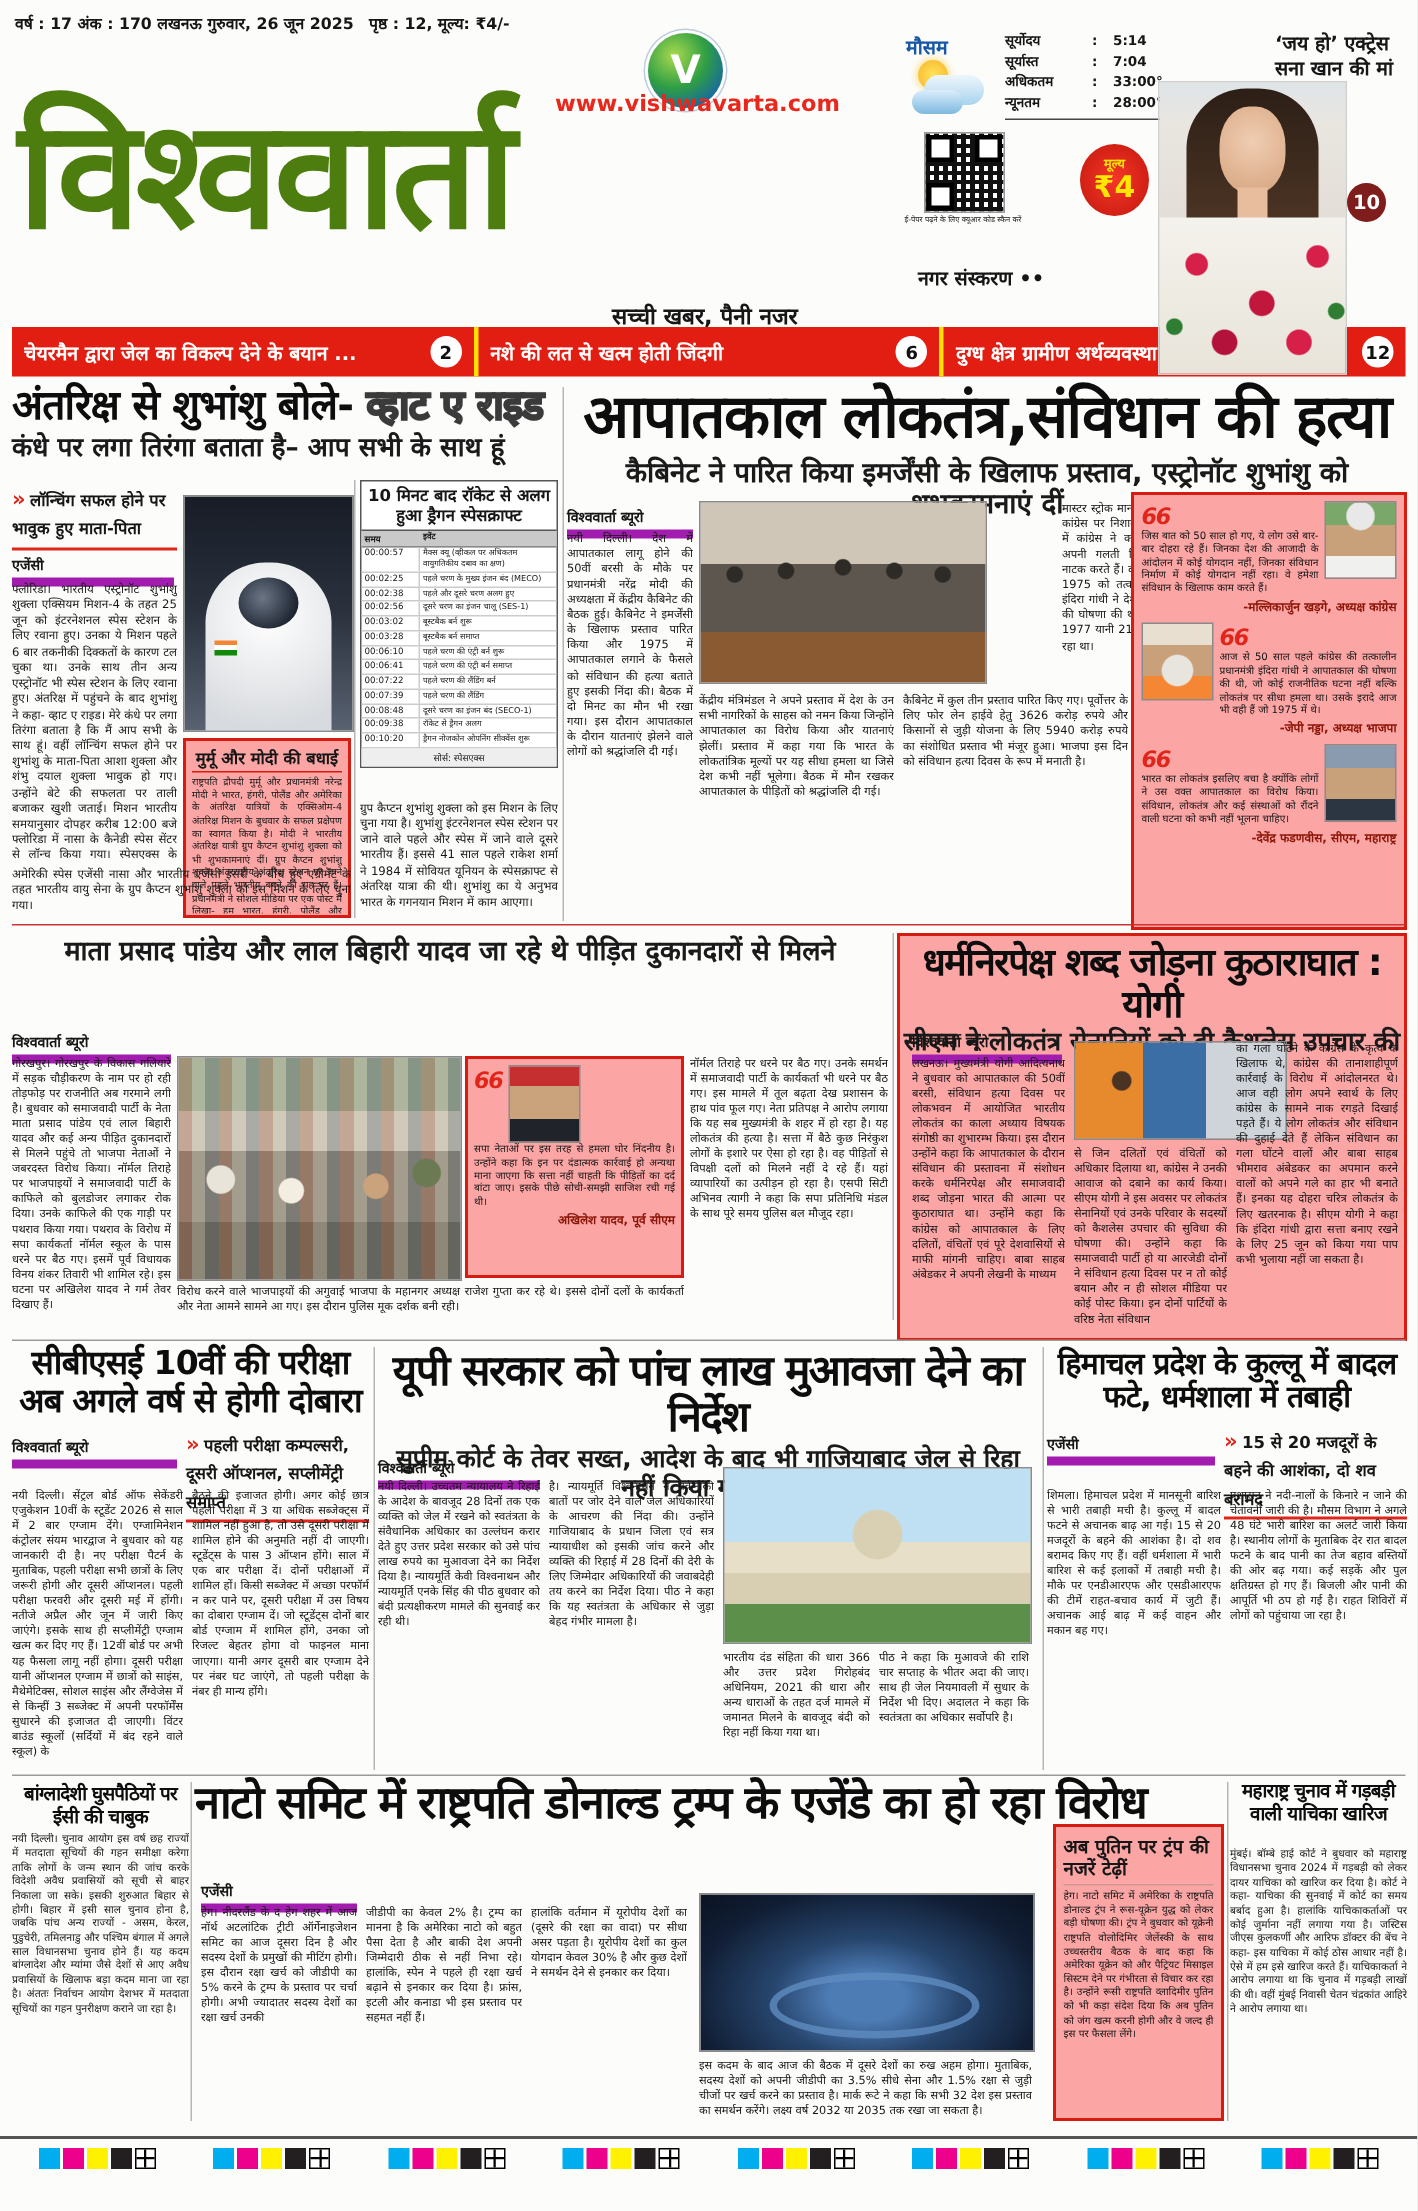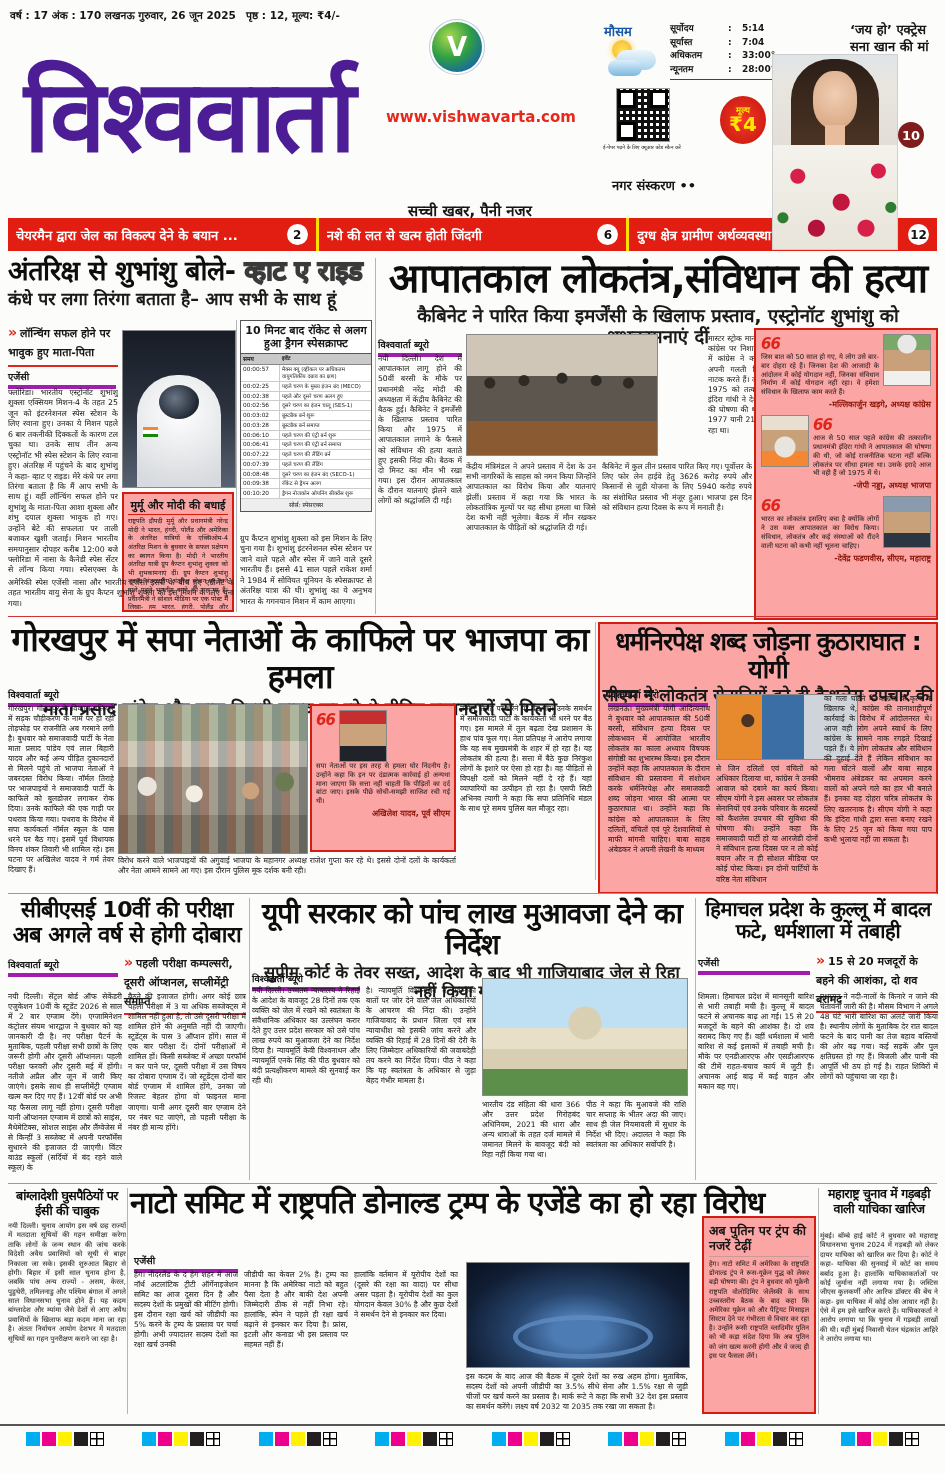--- a/index.html
+++ b/index.html
@@ -3,34 +3,34 @@
 <meta charset="utf-8">
 <style>
   html,body{margin:0;padding:0;background:#e9e7e2;}
   .paper{position:relative;width:945px;height:1474px;margin:0 auto;background:#fcfcfa;
          font-family:"DejaVu Sans","Liberation Sans",sans-serif;color:#161616;overflow:hidden;}
   .abs{position:absolute;}
   .just{text-align:justify;overflow:hidden;}
   .col{line-height:1.34;}
   .hl{color:#0d0d0d;font-weight:bold;line-height:1.12;letter-spacing:-.5px;}
   .sub{font-weight:bold;color:#1a1a1a;line-height:1.15;}
-  .byline{font-weight:bold;font-size:9.5px;border-bottom:4px solid #a21caf;padding-bottom:2px;}
+  .byline{font-weight:bold;font-size:9.5px;border-bottom:6px solid #a21caf;padding-bottom:2px;}
   .hline{position:absolute;background:#9a9a9a;height:1px;}
   .vline{position:absolute;background:#b5b5b5;width:1px;}
   .redbox{border:2px solid #d61c10;background:#fca5a5;}
   .photo{position:relative;overflow:hidden;border:1px solid #8a8a8a;}
   
   #info-left{left:10px;top:8px;font-size:10.5px;font-weight:bold;}
   #info-pages{left:246px;top:8px;font-size:10.5px;font-weight:bold;}
   #logo{left:432px;top:22px;width:50px;height:50px;border-radius:50%;
         background:radial-gradient(circle at 35% 30%,#a8d94e,#2f9e44 45%,#1565a7 82%);
         display:flex;align-items:center;justify-content:center;color:#fff;font-size:26px;font-weight:bold;
         box-shadow:0 0 0 2px #fff,0 0 0 3px #bcd;}
-  #site-url{left:386px;top:60px;font-size:15px;font-weight:bold;color:#e8281c;margin-top:48px;}
-  #paper-title{left:24px;top:58px;width:620px;font-size:100px;font-weight:bold;color:#4c1d95;
+  #site-url{left:370px;top:60px;font-size:15px;font-weight:bold;color:#e8281c;}
+  #paper-title{left:12px;top:58px;width:620px;font-size:100px;font-weight:bold;color:#4d7c0f;
                line-height:1.18;letter-spacing:-3px;white-space:nowrap;}
   #tagline{left:408px;top:200px;font-size:15px;font-weight:bold;}
   #weather{left:604px;top:22px;width:206px;}
   #weather .w-title{color:#1857a6;font-size:13px;font-weight:bold;}
   #w-icon{position:absolute;left:2px;top:16px;width:58px;height:44px;}
   #w-icon .sun{position:absolute;left:6px;top:2px;width:20px;height:20px;border-radius:50%;
                background:radial-gradient(#ffe35a,#f7b32b);box-shadow:0 0 6px #ffd34d;}
   #w-icon .cl1{position:absolute;left:10px;top:12px;width:40px;height:20px;border-radius:12px;
                background:linear-gradient(#eef6fb,#a8d4ee);}
   #w-icon .cl2{position:absolute;left:2px;top:22px;width:34px;height:16px;border-radius:10px;
@@ -408,21 +408,20 @@
         <div class="qrow">
             <div><span class="qicon"></span><div class="qtext">भारत का लोकतंत्र इसलिए बचा है क्योंकि लोगों ने उस वक्त आपातकाल का विरोध किया। संविधान, लोकतंत्र और कई संस्थाओं को रौंदने वाली घटना को कभी नहीं भूलना चाहिए।</div></div>
             <div class="photo qmug mug-fadnavis"></div>
           </div>
         <div class="qname">-देवेंद्र फडणवीस, सीएम, महाराष्ट्र</div>
       </div>
     </div>
   </div>
 
   <div class="abs" id="gor">
-    <h1 class="hl">गोरखपुर में सपा नेताओं के काफिले पर भाजपा का हमला</h1>
     <div class="sub sh">माता प्रसाद पांडेय और लाल बिहारी यादव जा रहे थे पीड़ित दुकानदारों से मिलने</div>
     <div class="byline" id="gor-byline">विश्ववार्ता ब्यूरो</div>
     <div class="col just" id="gor-col1">गोरखपुर। गोरखपुर के विकास गलियारे में सड़क चौड़ीकरण के नाम पर हो रही तोड़फोड़ पर राजनीति अब गरमाने लगी है। बुधवार को समाजवादी पार्टी के नेता माता प्रसाद पांडेय एवं लाल बिहारी यादव और कई अन्य पीड़ित दुकानदारों से मिलने पहुंचे तो भाजपा नेताओं ने जबरदस्त विरोध किया। नॉर्मल तिराहे पर भाजपाइयों ने समाजवादी पार्टी के काफिले को बुलडोजर लगाकर रोक दिया। उनके काफिले की एक गाड़ी पर पथराव किया गया। पथराव के विरोध में सपा कार्यकर्ता नॉर्मल स्कूल के पास धरने पर बैठ गए। इसमें पूर्व विधायक विनय शंकर तिवारी भी शामिल रहे। इस घटना पर अखिलेश यादव ने गर्म तेवर दिखाए हैं।</div>
     <div class="photo" id="gor-photo"></div>
     <div class="redbox" id="gor-quote">
       <div class="qrow">
           <div><span class="qicon"></span></div>
           <div class="photo qmug mug-akhilesh"></div>
         </div>
       <div class="qtext">सपा नेताओं पर इस तरह से हमला घोर निंदनीय है। उन्होंने कहा कि इन पर दंडात्मक कार्रवाई हो अन्यथा माना जाएगा कि सत्ता नहीं चाहती कि पीड़ितों का दर्द बांटा जाए। इसके पीछे सोची-समझी साजिश रची गई थी।</div>

